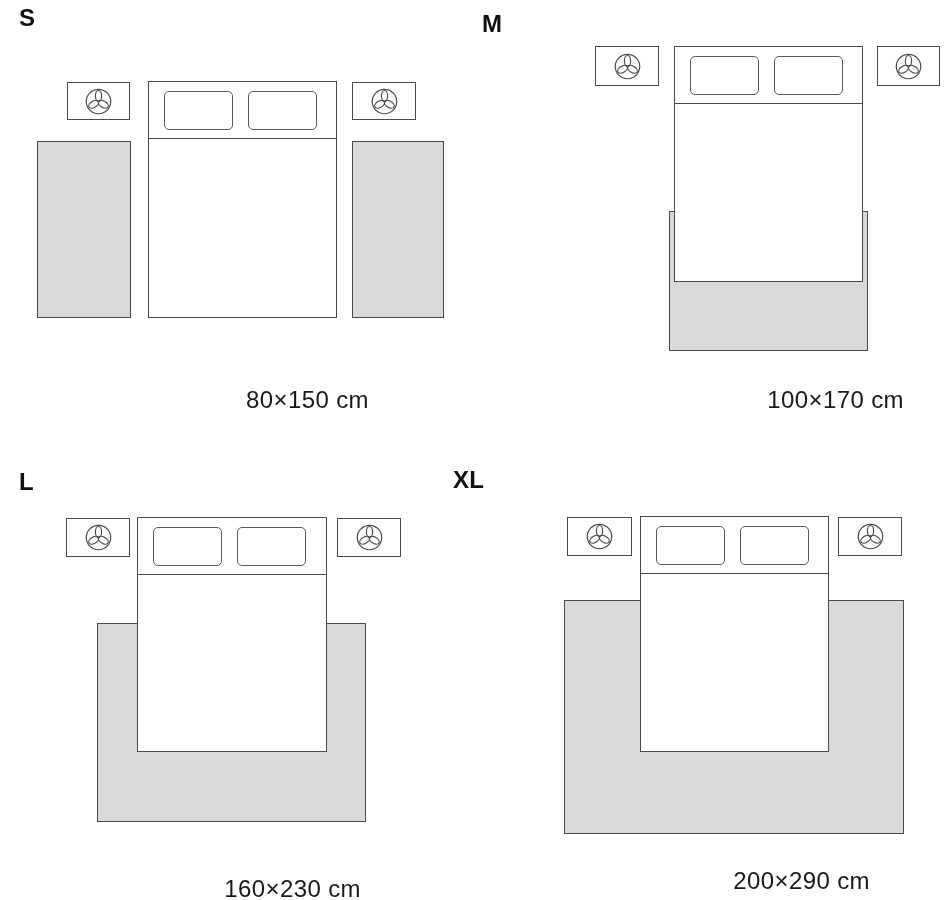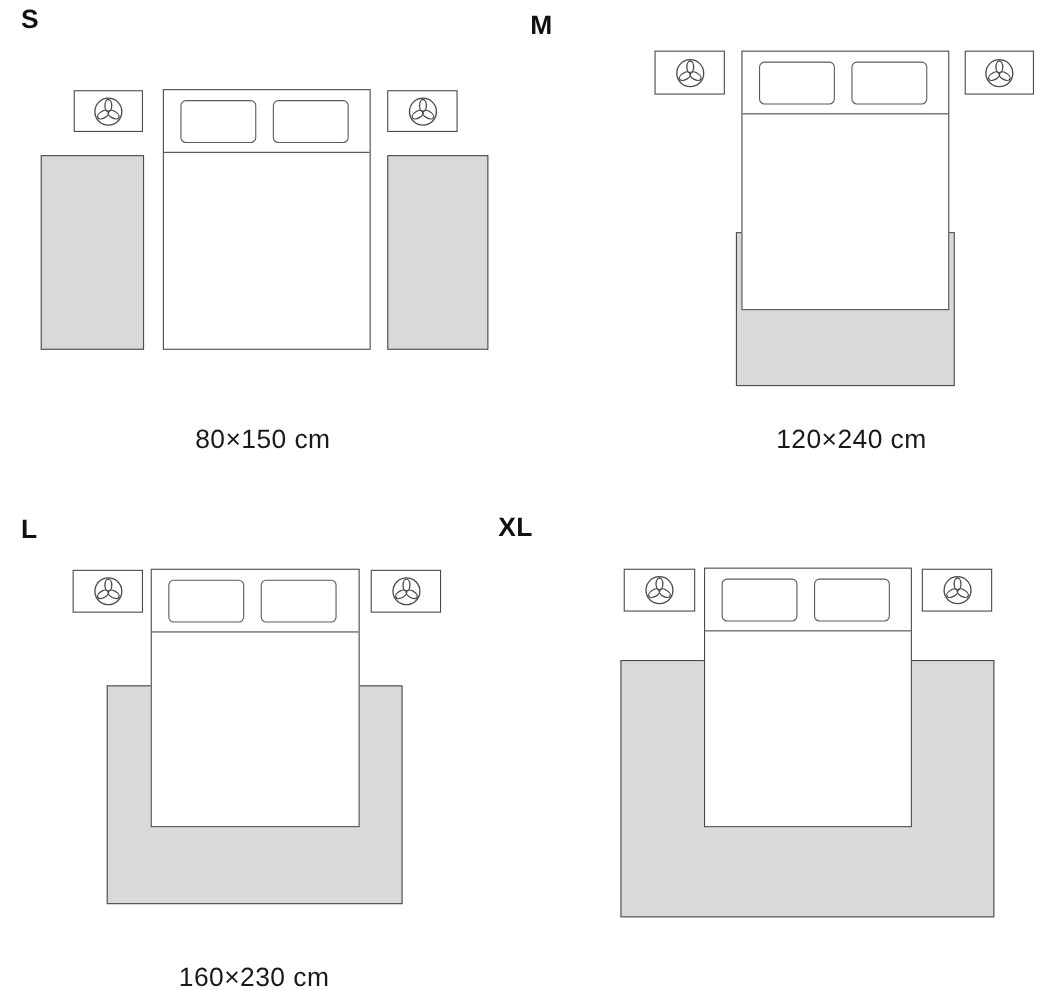--- a/index.html
+++ b/index.html
@@ -14,21 +14,21 @@
     font-family:"Liberation Sans",sans-serif;overflow:hidden;
   }
   .panel{position:absolute;width:475px;height:450px;}
   .p-s{left:0;top:0}.p-m{left:475px;top:0}.p-l{left:0;top:450px}.p-xl{left:450px;top:450px}
 
   .size-label{
     position:absolute;font-weight:700;font-size:24px;line-height:1;
     color:#111;letter-spacing:0.3px;
   }
   .caption{
-    position:absolute;width:260px;text-align:center;
+    position:absolute;width:260px;text-align:right;
     font-size:24px;line-height:1;color:var(--text);letter-spacing:0.4px;
   }
   .rug{
     position:absolute;background:var(--rug-fill);
     border:1px solid var(--outline);box-sizing:border-box;z-index:1;
   }
   .bed{
     position:absolute;background:#fff;border:1px solid var(--outline);
     box-sizing:border-box;z-index:2;
   }
@@ -133,21 +133,21 @@
       <div class="bed-divider"></div>
     </div>
     <div class="nightstand ns-right">
       <svg class="plant" viewBox="0 0 36 36">
         <circle cx="18" cy="18" r="14.2"></circle>
         <ellipse cx="18" cy="11.6" rx="3.6" ry="6.4"></ellipse>
         <ellipse cx="18" cy="11.6" rx="3.6" ry="6.4" transform="rotate(120 18 18)"></ellipse>
         <ellipse cx="18" cy="11.6" rx="3.6" ry="6.4" transform="rotate(240 18 18)"></ellipse>
       </svg>
     </div>
-    <div class="caption">120×240 cm</div>
+    <div class="caption">100×170 cm</div>
   </section>
 
   <section class="panel p-l">
     <div class="size-label">L</div>
     <div class="rug rug-main"></div>
     <div class="nightstand ns-left">
       <svg class="plant" viewBox="0 0 36 36">
         <circle cx="18" cy="18" r="14.2"></circle>
         <ellipse cx="18" cy="11.6" rx="3.6" ry="6.4"></ellipse>
         <ellipse cx="18" cy="11.6" rx="3.6" ry="6.4" transform="rotate(120 18 18)"></ellipse>
@@ -187,15 +187,16 @@
       <div class="bed-divider"></div>
     </div>
     <div class="nightstand ns-right">
       <svg class="plant" viewBox="0 0 36 36">
         <circle cx="18" cy="18" r="14.2"></circle>
         <ellipse cx="18" cy="11.6" rx="3.6" ry="6.4"></ellipse>
         <ellipse cx="18" cy="11.6" rx="3.6" ry="6.4" transform="rotate(120 18 18)"></ellipse>
         <ellipse cx="18" cy="11.6" rx="3.6" ry="6.4" transform="rotate(240 18 18)"></ellipse>
       </svg>
     </div>
+    <div class="caption">200×290 cm</div>
   </section>
 
 </div>
 
 </body></html>

